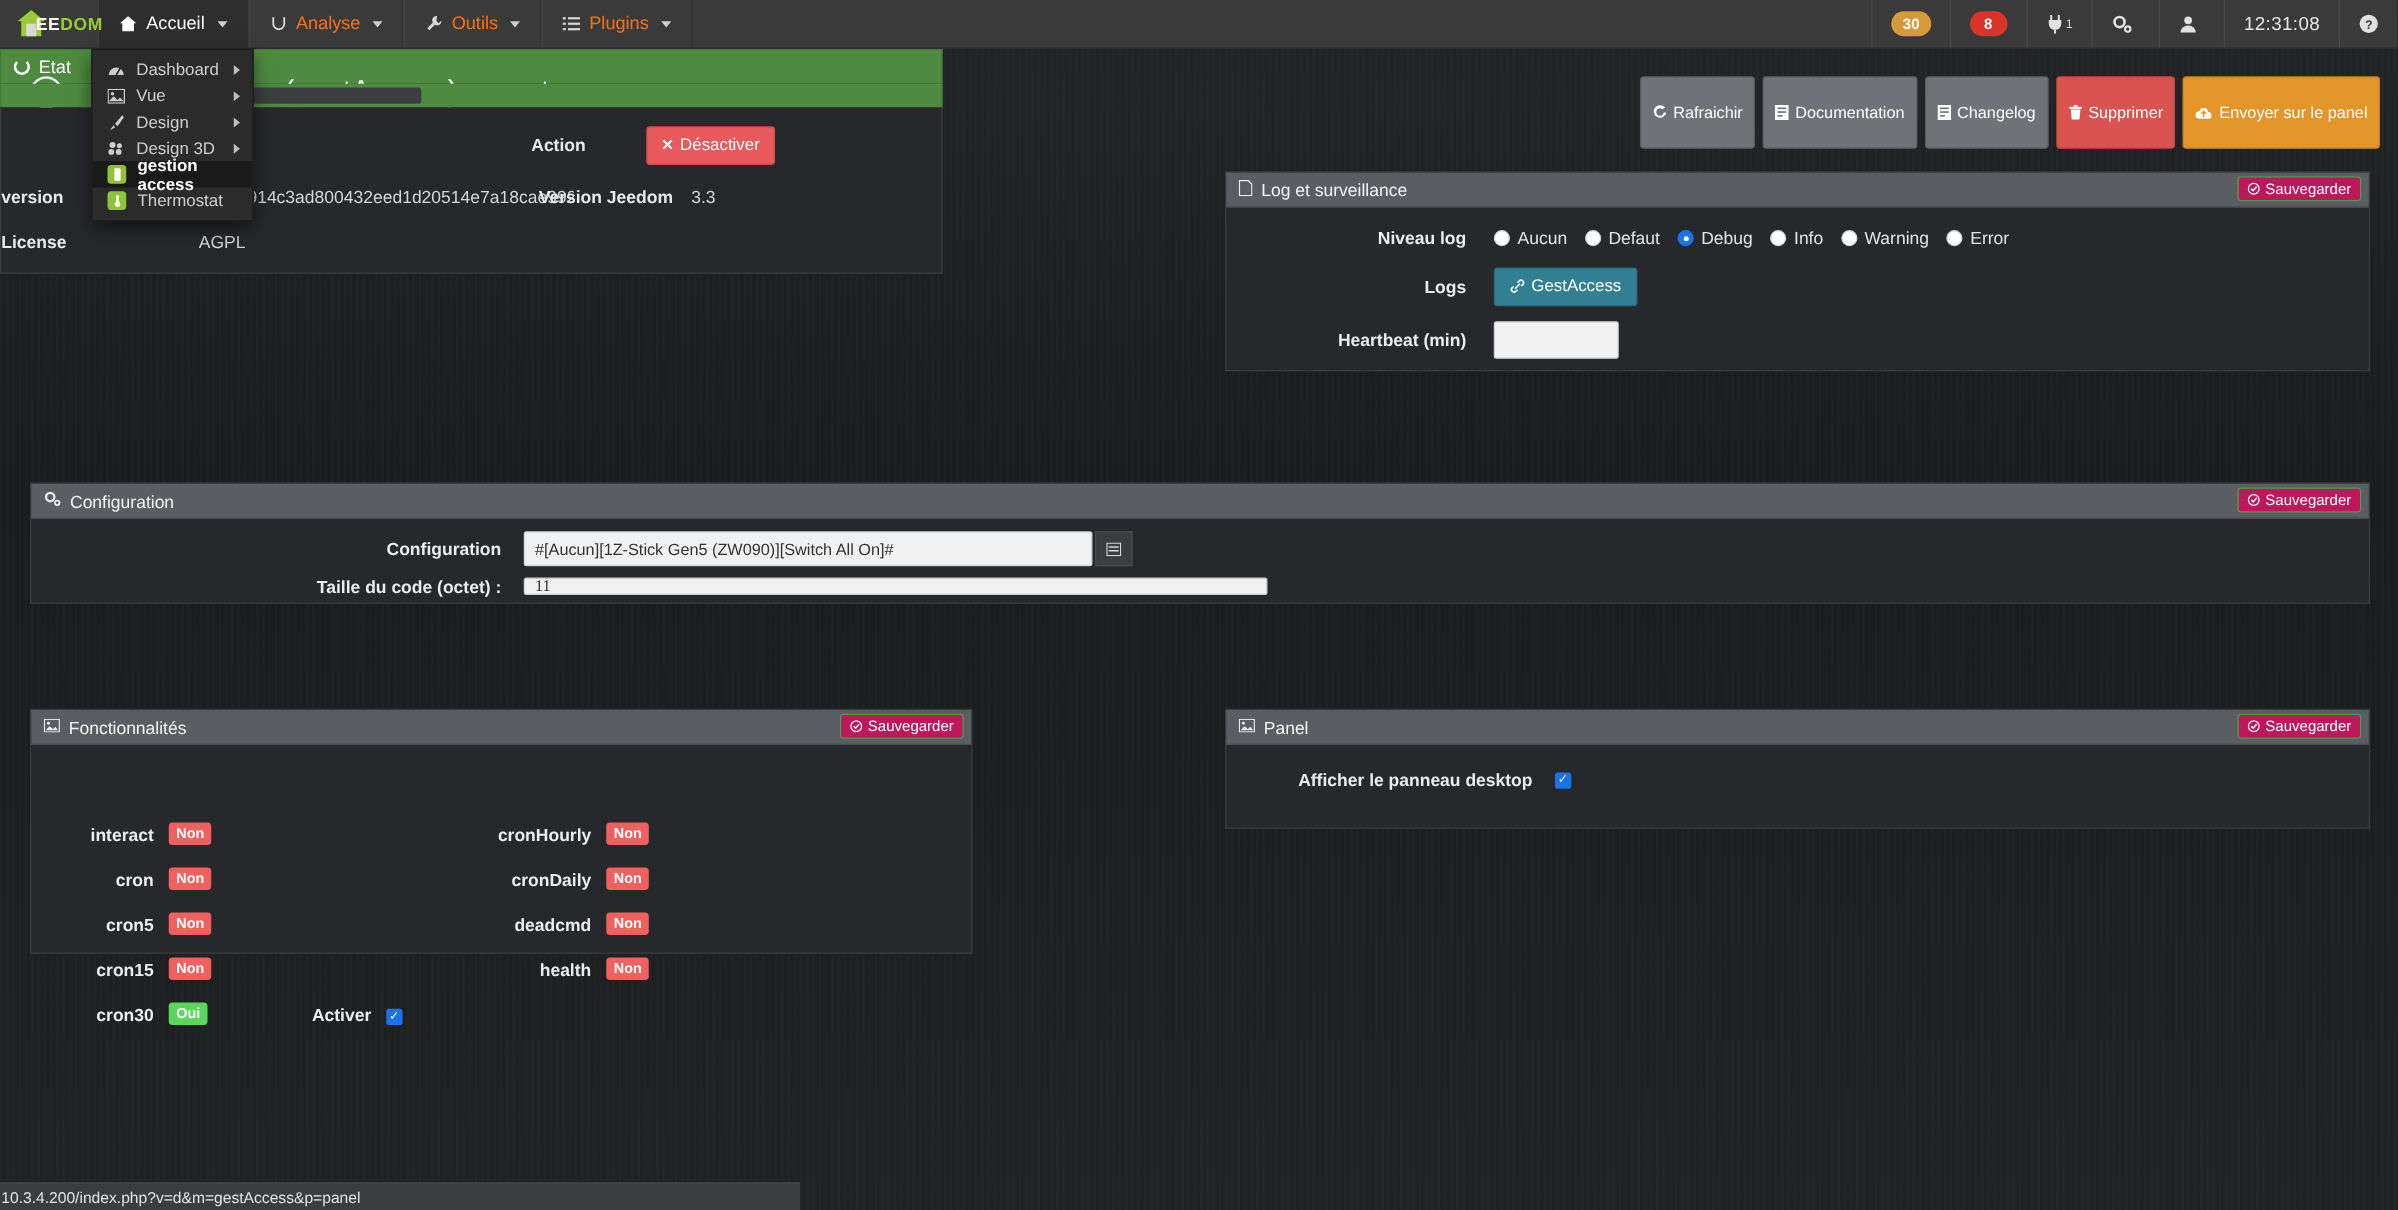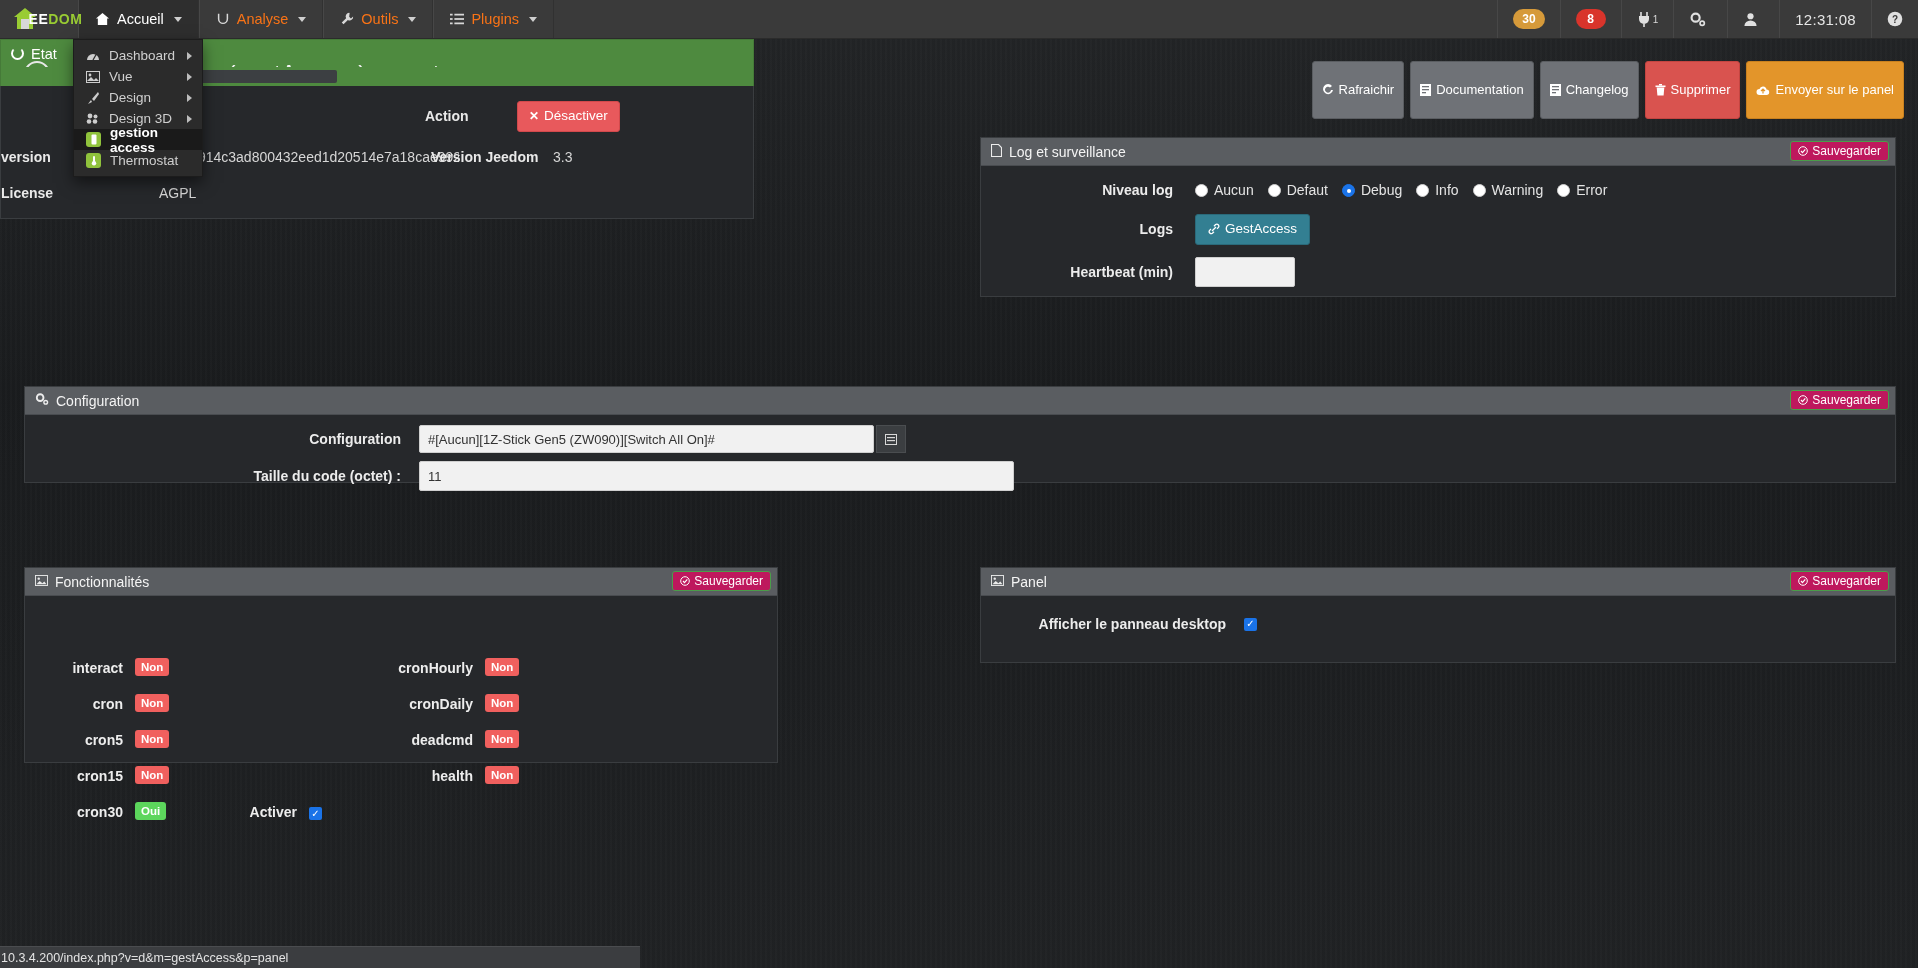--- a/index.html
+++ b/index.html
@@ -576,21 +576,21 @@
             <svg width="12" height="11" viewBox="0 0 12 11">
                 <rect x="0.5" y="0.5" width="11" height="10" fill="none" stroke="#d8d8d8"></rect>
                 <rect x="2" y="3" width="8" height="1.2" fill="#d8d8d8"></rect>
                 <rect x="2" y="6" width="8" height="1.2" fill="#d8d8d8"></rect>
               </svg>
           </span>
         </div>
       </div>
       <div class="frow" style="margin-bottom:0">
         <div class="conf-label">Taille du code (octet) :</div>
-        <input class="txtinput" style="width: 595px; height: 30px;" value="11">
+        <input class="txtinput" style="width: 595px; height: 14px; font-family: Liberation Serif, serif;" value="11">
       </div>
     </div>
   </div>
 
   <div class="panel" id="panel-fonc">
     <div class="panel-head">
       <span class="ico">
         <svg width="13" height="11" viewBox="0 0 14 12">
             <rect x="0.5" y="0.5" width="13" height="11" fill="none" stroke="#f4f4f4"></rect>
             <circle cx="4" cy="4" r="1.3" fill="#f4f4f4"></circle>

